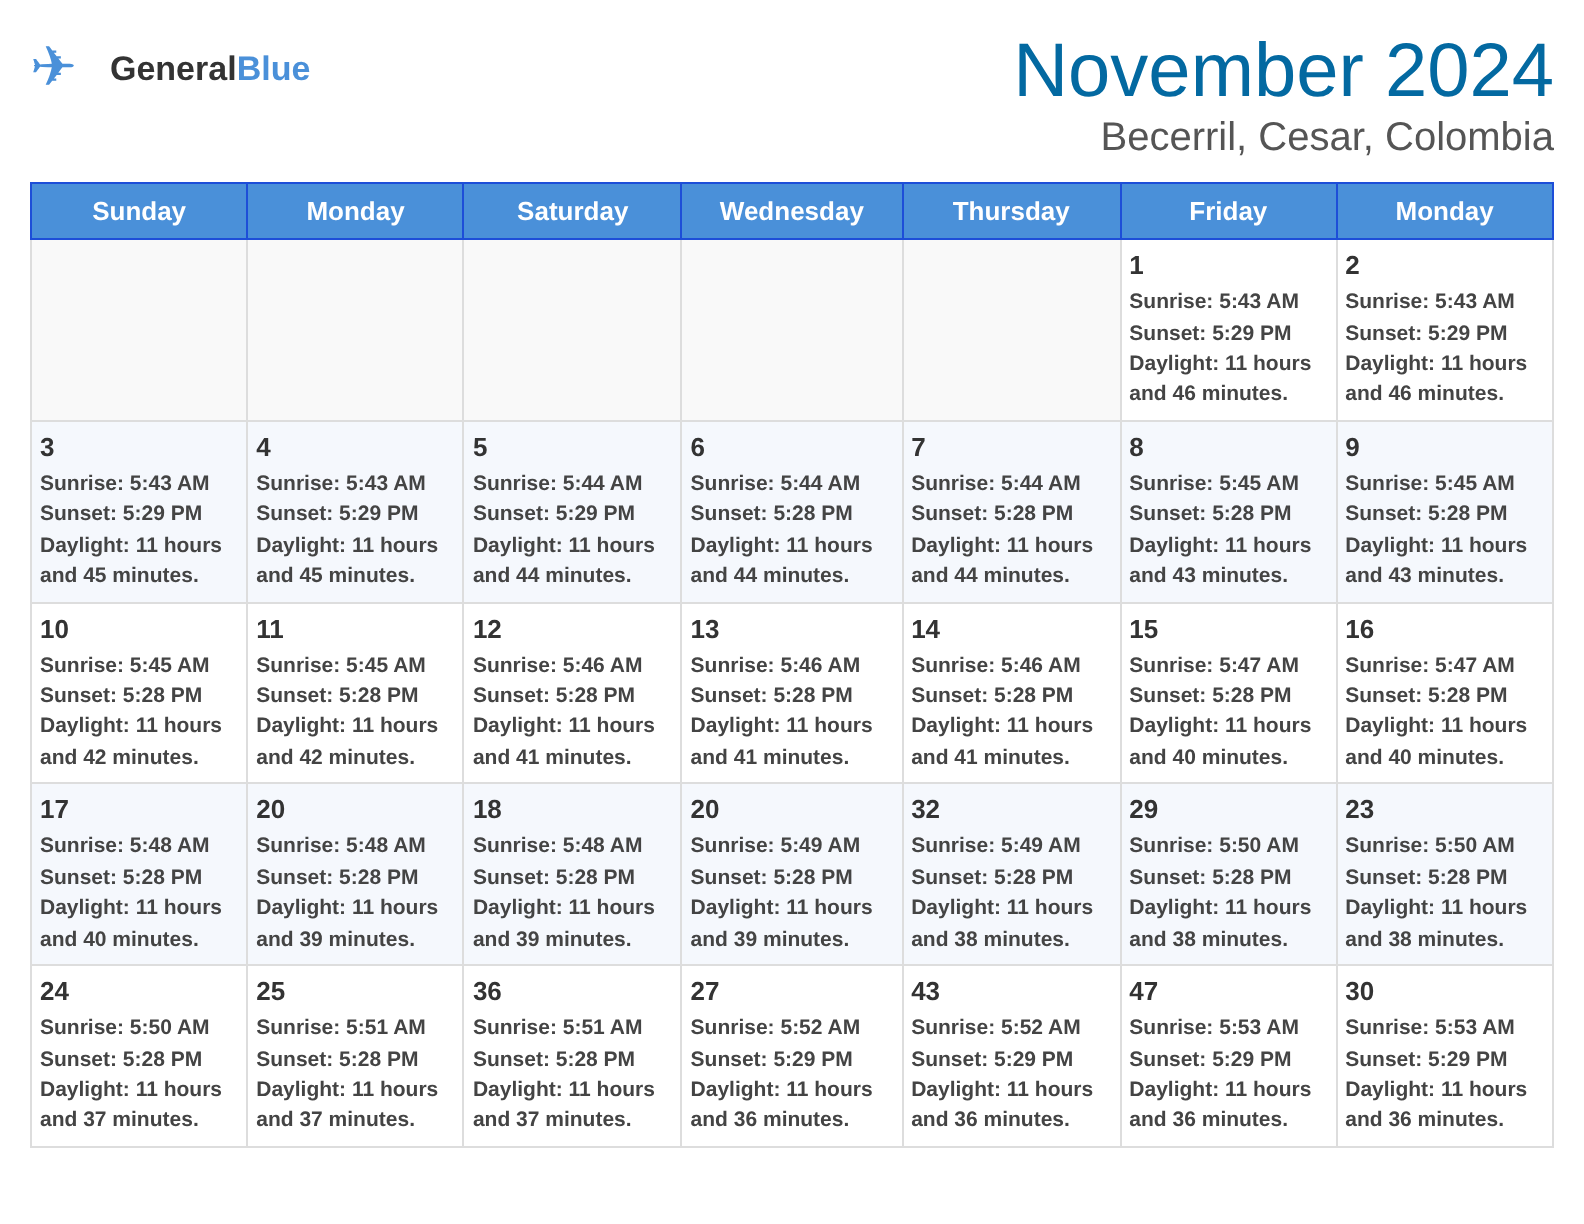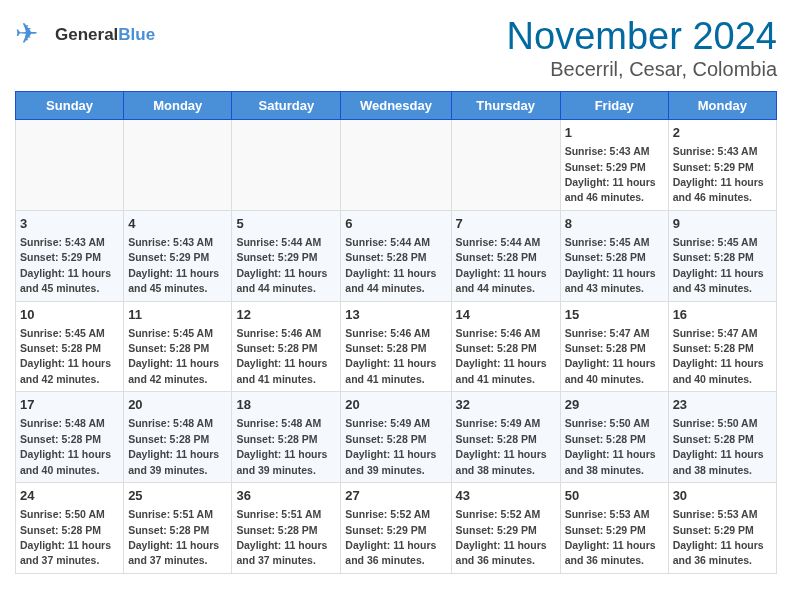--- a/index.html
+++ b/index.html
@@ -147,21 +147,21 @@
 Daylight: 11 hours and 37 minutes.</span></td>
           <td><span class="day-num">36</span><span class="day-info" style="white-space: pre-line;">Sunrise: 5:51 AM
 Sunset: 5:28 PM
 Daylight: 11 hours and 37 minutes.</span></td>
           <td><span class="day-num">27</span><span class="day-info" style="white-space: pre-line;">Sunrise: 5:52 AM
 Sunset: 5:29 PM
 Daylight: 11 hours and 36 minutes.</span></td>
           <td><span class="day-num">43</span><span class="day-info" style="white-space: pre-line;">Sunrise: 5:52 AM
 Sunset: 5:29 PM
 Daylight: 11 hours and 36 minutes.</span></td>
-          <td><span class="day-num">50</span><span class="day-info" style="white-space: pre-line;">Sunrise: 5:53 AM
+          <td><span class="day-num">47</span><span class="day-info" style="white-space: pre-line;">Sunrise: 5:53 AM
 Sunset: 5:29 PM
 Daylight: 11 hours and 36 minutes.</span></td>
           <td><span class="day-num">30</span><span class="day-info" style="white-space: pre-line;">Sunrise: 5:53 AM
 Sunset: 5:29 PM
 Daylight: 11 hours and 36 minutes.</span></td>
         </tr>
       </tbody>
   </table>
 </div>
 

